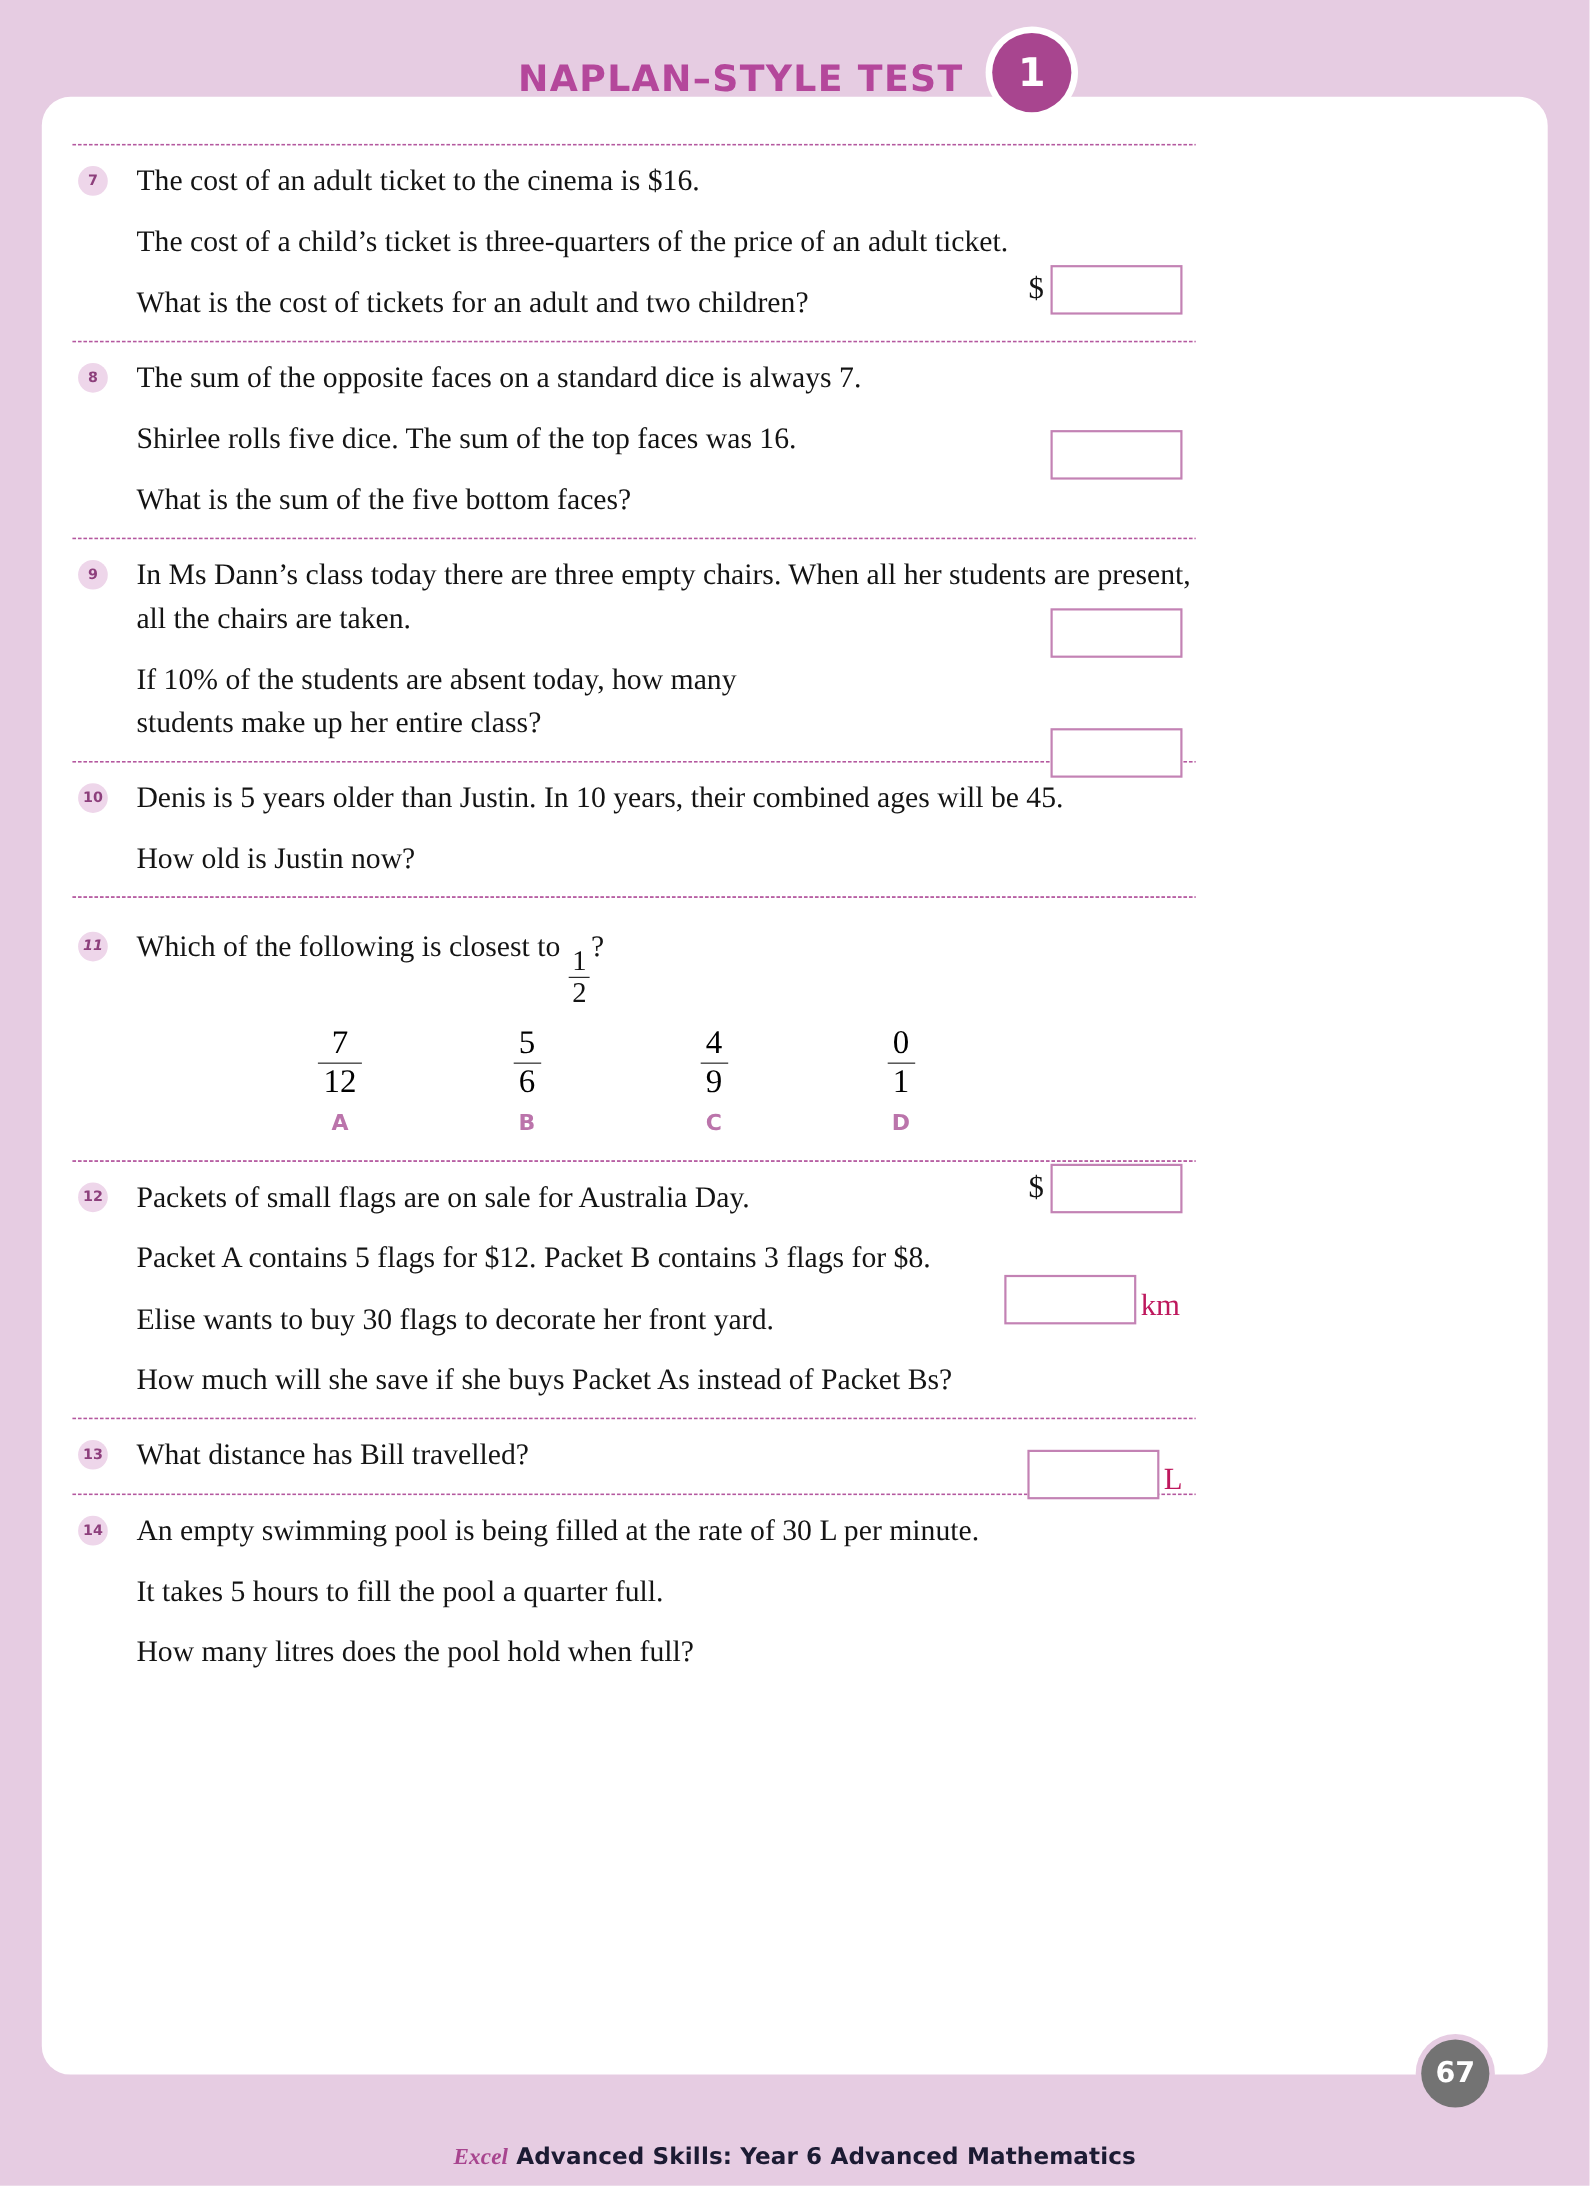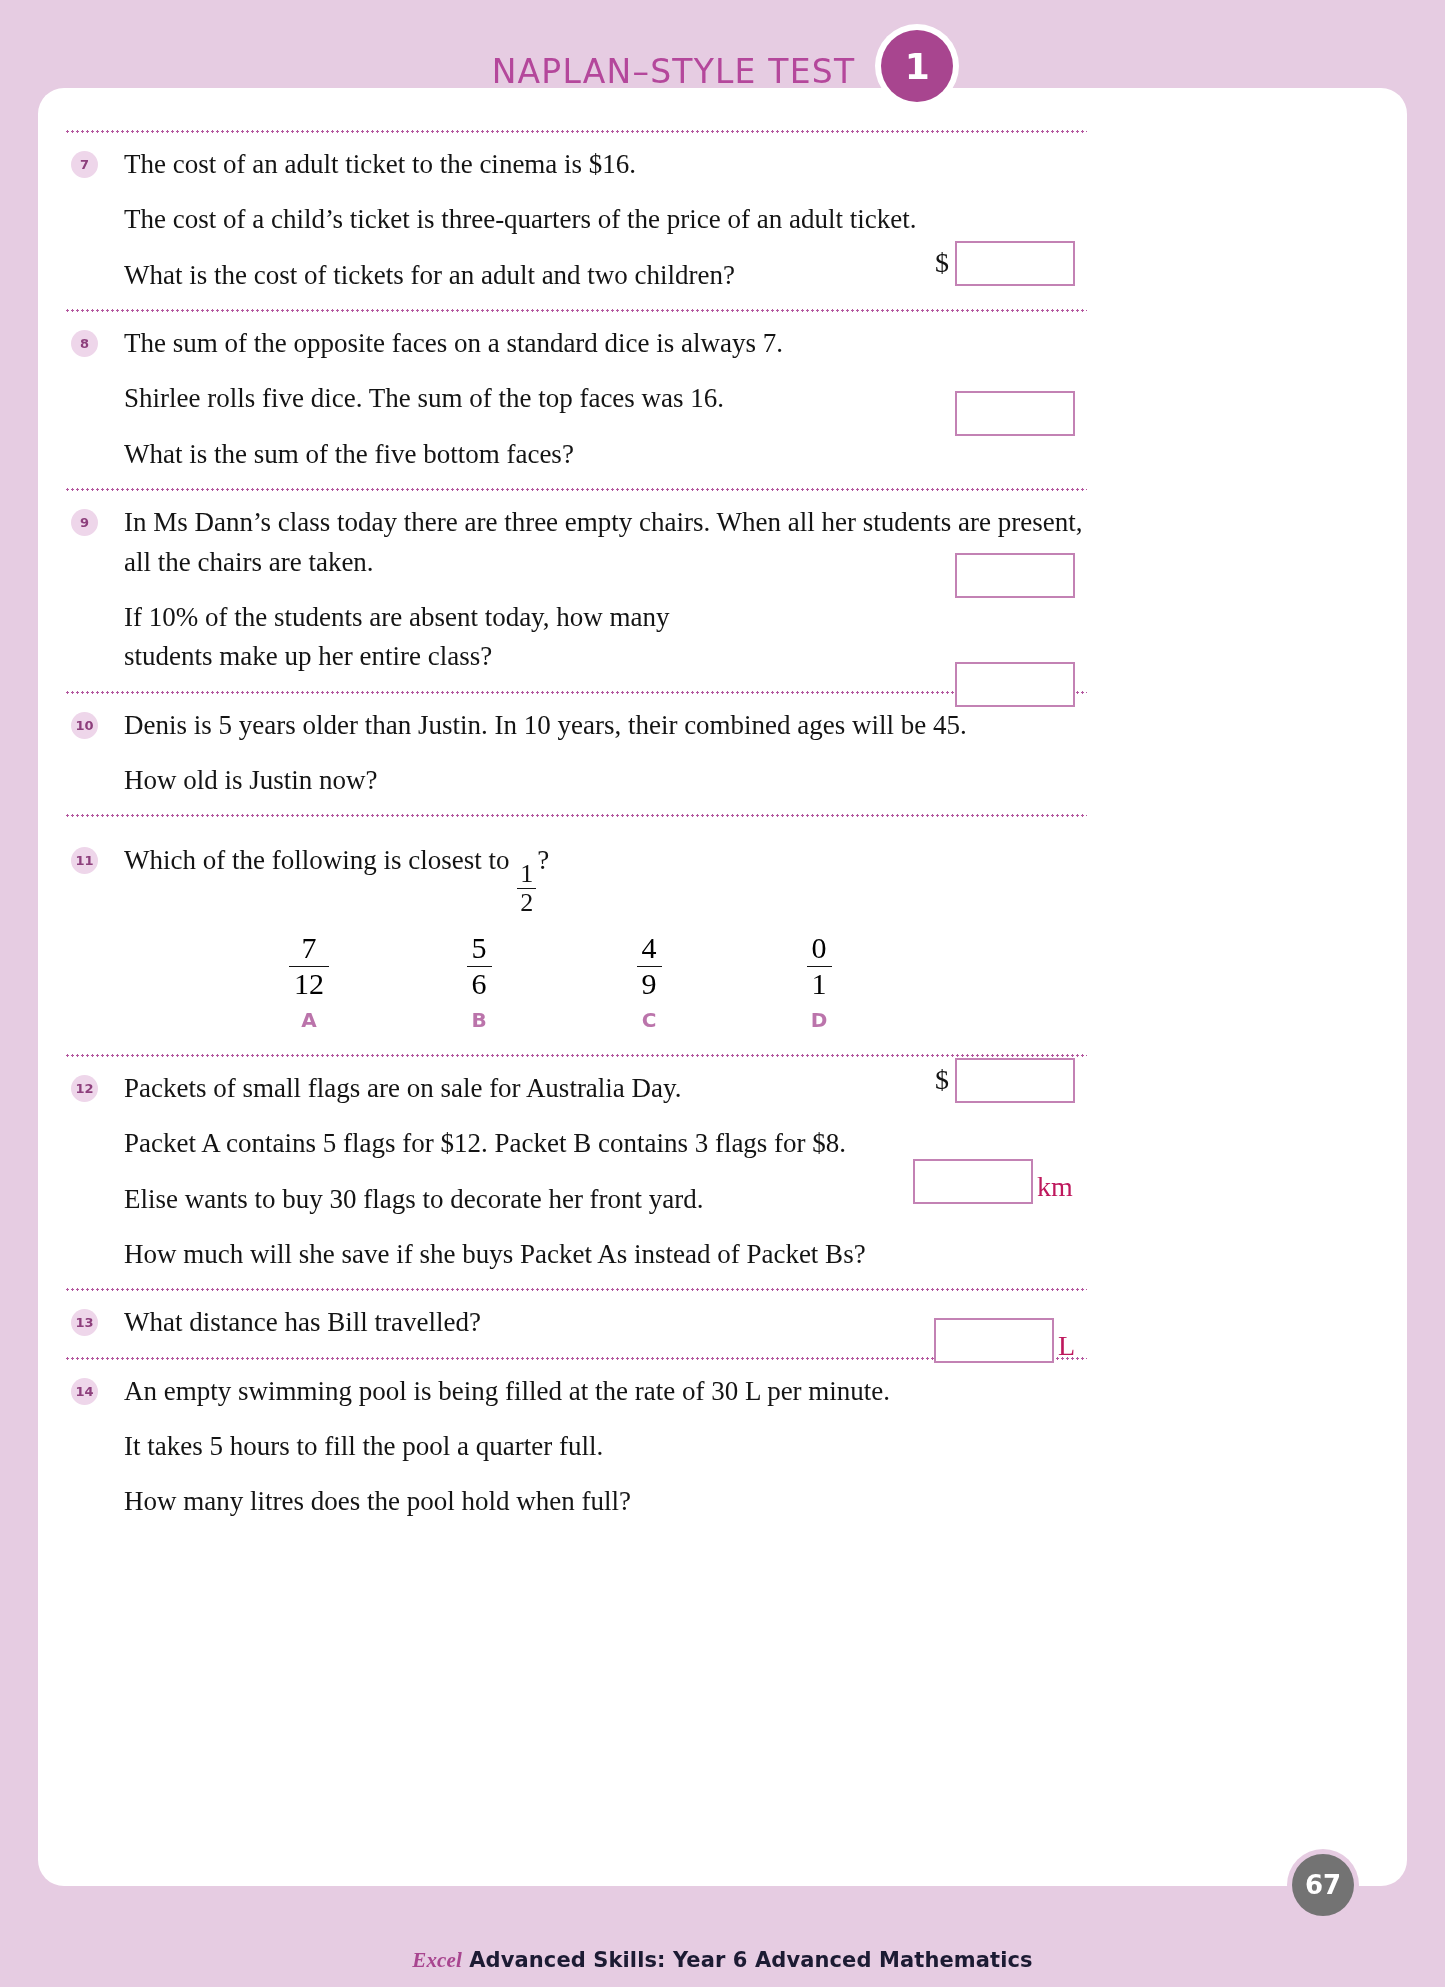--- a/index.html
+++ b/index.html
@@ -21,21 +21,21 @@
     top: 0;
     left: 0;
     width: 1445px;
     height: 112px;
     display: flex;
     align-items: center;
     justify-content: center;
   }
   .header-title {
     font-family: "DejaVu Sans", sans-serif;
-    font-weight: normal;
+    font-weight: bold;
     font-size: 33px;
     letter-spacing: 1.2px;
     color: #b4479b;
     white-space: nowrap;
     margin-top: 30px;
   }
   .test-badge {
     width: 72px;
     height: 72px;
     border-radius: 50%;
@@ -277,21 +277,21 @@
       <div class="qnum" style="top:18px;">10</div>
       <div class="qbody">
         <div class="line">Denis is 5 years older than Justin. In 10 years, their combined ages will be 45.</div>
         <div class="line">How old is Justin now?</div>
       </div>
     </div>
 
     <div class="divider"></div>
 
     <div class="question" style="padding-top:26px;padding-bottom:22px;">
-      <div class="qnum" style="top:30px;">11</div>
+      <div class="qnum" style="top:30px;font-style:italic;">11</div>
       <div class="qbody">
         <div class="line" style="margin-bottom:0;">
           <span>Which of the following is closest to </span><span class="frac inline">
               <span class="num">1</span>
               <span class="den">2</span>
             </span><span>?</span>
         </div>
         <div class="choices">
           <div class="choice">
             <span class="cfrac">

